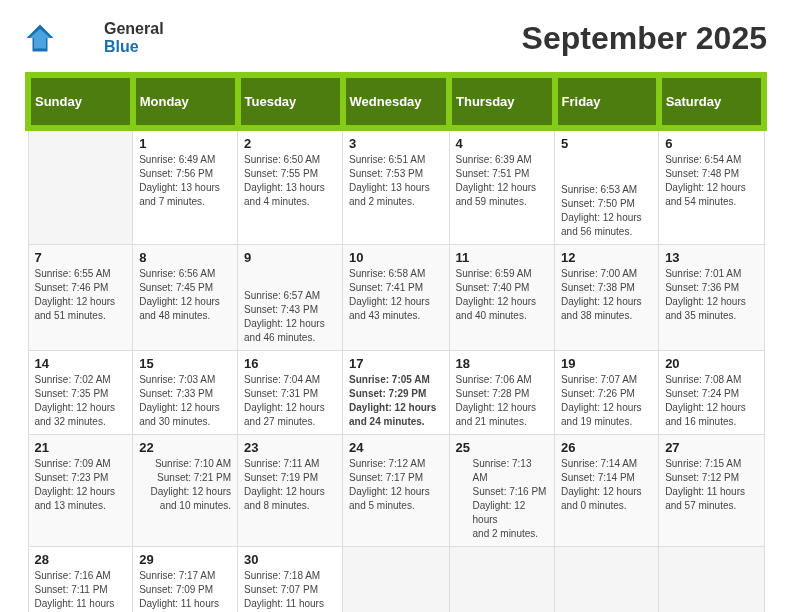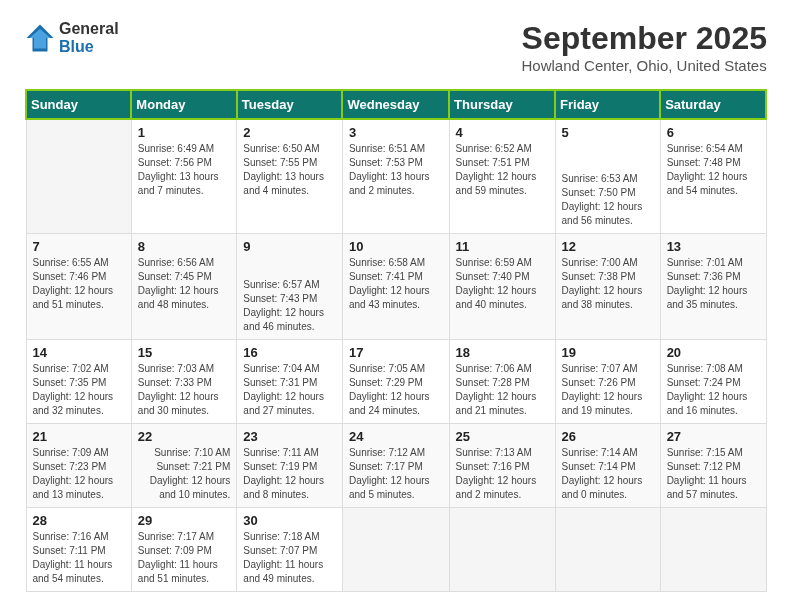--- a/index.html
+++ b/index.html
@@ -18,20 +18,21 @@
     }
     .logo {
       display: flex;
       align-items: center;
       gap: 4px;
     }
     .logo-text {
       display: flex;
       flex-direction: column;
       line-height: 1.1;
+      margin-left: 45px;
     }
     .logo-general {
       font-size: 16px;
       font-weight: bold;
       color: #333;
     }
     .logo-blue {
       font-size: 16px;
       font-weight: bold;
       color: #1a6faf;
@@ -50,27 +51,27 @@
     .location {
       font-size: 15px;
       color: #555;
     }
     .calendar {
       width: 100%;
       border-collapse: collapse;
       border: 1px solid #ccc;
     }
     .calendar th {
-      background-color: #0f766e;
+      background-color: #4d7c0f;
       color: #fff;
       font-size: 13px;
       font-weight: bold;
-      padding: 6px 4px;
+      padding: 16px 4px;
       text-align: left;
-      border: 2px solid #84cc16;
+      border: 6px solid #84cc16;
     }
     .calendar td {
       vertical-align: top;
       padding: 5px 6px;
       font-size: 10.5px;
       color: #333;
       border: 1px solid #ddd;
       width: 108px;
       min-height: 80px;
       background: #fff;
@@ -103,21 +104,20 @@
       <polygon points="20,2 38,20 30,20 30,38 10,38 10,20 2,20" fill="#1a6faf"></polygon>
       <polygon points="20,8 34,20 28,20 28,34 12,34 12,20 6,20" fill="#4aa3e0"></polygon>
     </svg>
     <div class="logo-text">
       <span class="logo-general">General</span>
       <span class="logo-blue">Blue</span>
     </div>
   </div>
   <div class="title-block">
     <div class="month-year">September 2025</div>
-    <div class="location">Howland Center, Ohio, United States</div>
   </div>
 </div>
 
 <table class="calendar">
   <thead>
     <tr>
     <th>Sunday</th>
         <th>Monday</th>
         <th>Tuesday</th>
         <th>Wednesday</th>
@@ -145,21 +145,21 @@
         </td>
         <td>
           <span class="day-number">3</span>
           <div class="cell-info" style="white-space: pre-line;">Sunrise: 6:51 AM
 Sunset: 7:53 PM
 Daylight: 13 hours
 and 2 minutes.</div>
         </td>
         <td>
           <span class="day-number">4</span>
-          <div class="cell-info" style="white-space: pre-line;">Sunrise: 6:52 AM
+          <div class="cell-info" style="white-space: pre-line;">Sunrise: 6:39 AM
 Sunset: 7:51 PM
 Daylight: 12 hours
 and 59 minutes.</div>
         </td>
         <td>
           <span class="day-number">5</span>
           <div class="cell-info" style="white-space: pre-line; margin-top: 32px;">Sunrise: 6:53 AM
 Sunset: 7:50 PM
 Daylight: 12 hours
 and 56 minutes.</div>
@@ -240,21 +240,21 @@
         </td>
         <td>
           <span class="day-number">16</span>
           <div class="cell-info" style="white-space: pre-line;">Sunrise: 7:04 AM
 Sunset: 7:31 PM
 Daylight: 12 hours
 and 27 minutes.</div>
         </td>
         <td>
           <span class="day-number">17</span>
-          <div class="cell-info" style="white-space: pre-line;">Sunrise: 7:05 AM
+          <div class="cell-info" style="white-space: pre-line; font-weight: bold;">Sunrise: 7:05 AM
 Sunset: 7:29 PM
 Daylight: 12 hours
 and 24 minutes.</div>
         </td>
         <td>
           <span class="day-number">18</span>
           <div class="cell-info" style="white-space: pre-line;">Sunrise: 7:06 AM
 Sunset: 7:28 PM
 Daylight: 12 hours
 and 21 minutes.</div>
@@ -298,21 +298,21 @@
         </td>
         <td>
           <span class="day-number">24</span>
           <div class="cell-info" style="white-space: pre-line;">Sunrise: 7:12 AM
 Sunset: 7:17 PM
 Daylight: 12 hours
 and 5 minutes.</div>
         </td>
         <td>
           <span class="day-number">25</span>
-          <div class="cell-info" style="white-space: pre-line;">Sunrise: 7:13 AM
+          <div class="cell-info" style="white-space: pre-line; margin-left: 17px;">Sunrise: 7:13 AM
 Sunset: 7:16 PM
 Daylight: 12 hours
 and 2 minutes.</div>
         </td>
         <td>
           <span class="day-number">26</span>
           <div class="cell-info" style="white-space: pre-line;">Sunrise: 7:14 AM
 Sunset: 7:14 PM
 Daylight: 12 hours
 and 0 minutes.</div>

